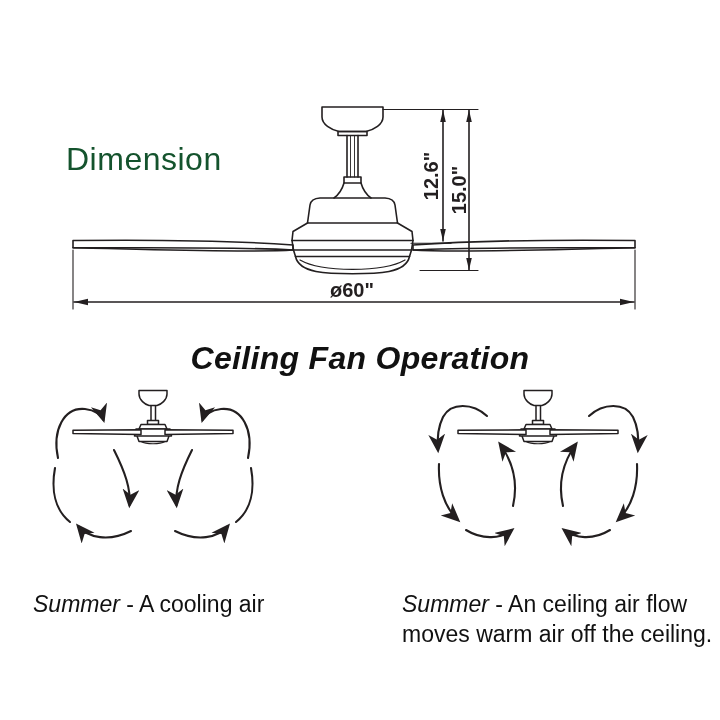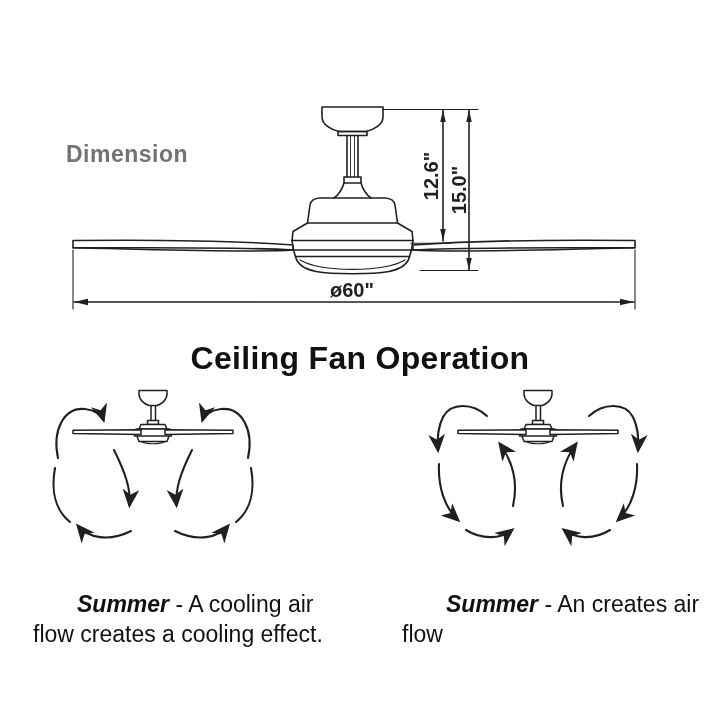--- a/index.html
+++ b/index.html
@@ -2,37 +2,37 @@
 <html><head>
 <meta charset="utf-8">
 <style>
   html,body{margin:0;padding:0;background:#ffffff;}
   .canvas{
     position:relative;width:720px;height:720px;background:#ffffff;overflow:hidden;
     font-family:"Liberation Sans", sans-serif;color:#000;
   }
   .h-dimension{
     position:absolute;left:66px;top:141px;
-    font-size:23px;font-weight:700;letter-spacing:.5px;color:#737373;
+    font-size:32px;font-weight:400;letter-spacing:.5px;color:#14532d;
   }
   .h-operation{
     position:absolute;left:0;top:340px;width:720px;text-align:center;
-    font-size:32px;font-weight:700;letter-spacing:.3px;color:#111;
+    font-size:32px;font-weight:700;letter-spacing:.3px;color:#111;font-style:italic;
   }
   .main-drawing{position:absolute;left:0;top:0;}
   .op-svg{position:absolute;width:250px;height:172px;}
   .op-svg.summer{left:28px;top:384px;}
   .op-svg.winter{left:413px;top:384px;}
   .caption{
     position:absolute;top:566px;width:330px;
     font-size:23px;line-height:30px;color:#111;
   }
   .caption.summer{left:33px;}
   .caption.winter{left:402px;}
-  .caption .term{font-weight:700;font-style:italic;margin-left:44px;}
+  .caption .term{font-weight:400;font-style:italic;}
   svg{display:block;}
   .dimtext{font-family:"Liberation Sans", sans-serif;font-size:20px;font-weight:700;fill:#231f20;}
 </style>
 </head>
 <body>
 
 <div class="canvas">
 
   <div class="h-dimension">Dimension</div>
 
@@ -163,20 +163,20 @@
     <g transform="translate(250,0) scale(-1,1)" stroke="#231f20" stroke-width="2.1" fill="none" stroke-linecap="round">
       <path d="M74,32 C60,19 38,18 30,33 C25.5,42 24,54 25,66" marker-end="url(#ah-w)"></path>
       <path d="M26,80 C25,102 31,123 45,136" marker-end="url(#ah-w)"></path>
       <path d="M53,146 C70,156.5 88,154.5 99,146" marker-end="url(#ah-w)"></path>
       <path d="M100,122 C105,100 100,78 87,60" marker-end="url(#ah-w)"></path>
     </g>
   </svg>
 
   <p class="caption summer">
     <span class="term">Summer</span><span> - A cooling air</span><br>
-    <span>flow creates a cooling effect.</span>
   </p>
 
   <p class="caption winter">
-    <span class="term">Summer</span><span> - An creates air flow</span><br>
+    <span class="term">Summer</span><span> - An ceiling air flow</span><br>
+    <span>moves warm air off the ceiling.</span>
   </p>
 
 </div>
 
 </body></html>

